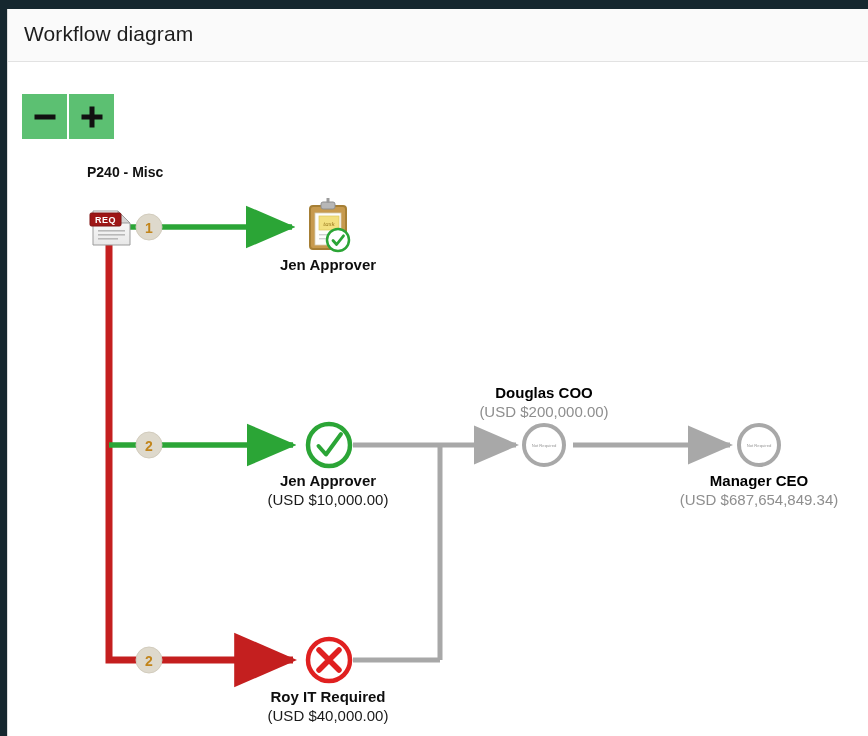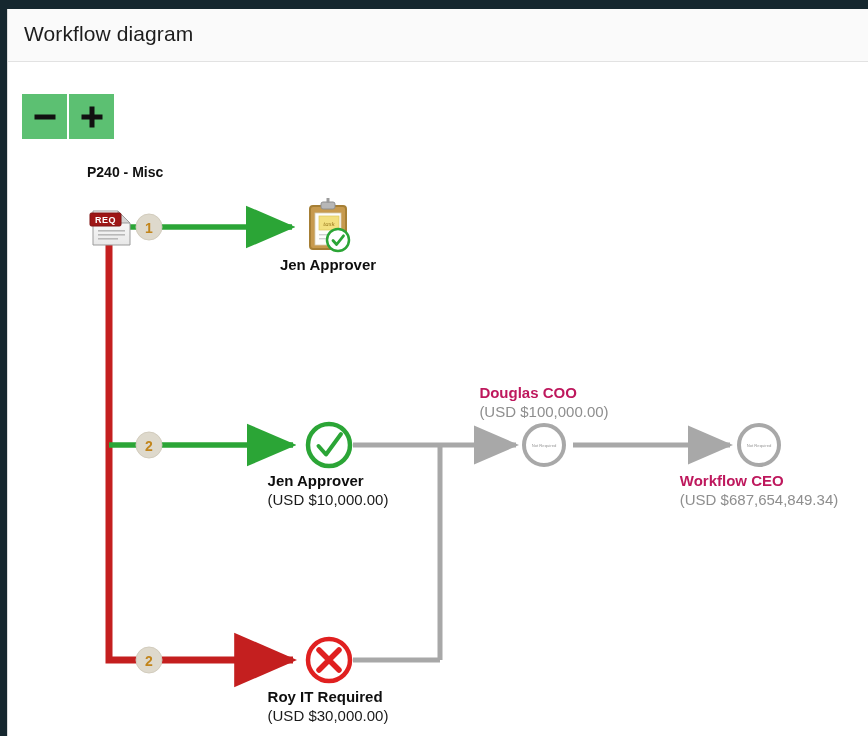--- a/index.html
+++ b/index.html
@@ -99,35 +99,36 @@
   }
   
   .diagram {
     position: absolute;
     left: 0; top: 0;
     width: 861px;
     height: 673px;
   }
   .lbl {
     position: absolute;
+    text-align: center;
     white-space: nowrap;
     transform: translateX(-50%);
     line-height: 1.25;
   }
   .lbl-title {
     font-size: 15px;
     font-weight: bold;
     color: #0e0e0e;
   }
   .lbl-sub {
     font-size: 15px;
     font-weight: normal;
     color: #1a1a1a;
   }
-  .lbl-title.muted { color: #be185d; }
+  .lbl-title.muted { color: #000000; }
   .lbl-sub.muted { color: #8e8e8e; }
   .group-label {
     position: absolute;
     font-size: 14px;
     font-weight: bold;
     color: #111111;
     white-space: nowrap;
     margin-left: 31px;
   }
   .badge-num {
@@ -286,28 +287,28 @@
         <div class="lbl-title">Jen Approver</div>
       </div>
 
       <div class="lbl" style="left:320px; top:409px;">
         <div class="lbl-title">Jen Approver</div>
         <div class="lbl-sub">(USD $10,000.00)</div>
       </div>
 
       <div class="lbl" style="left:320px; top:625px;">
         <div class="lbl-title">Roy IT Required</div>
-        <div class="lbl-sub">(USD $30,000.00)</div>
+        <div class="lbl-sub">(USD $40,000.00)</div>
       </div>
 
       <div class="lbl" style="left:536px; top:321px;">
         <div class="lbl-title muted">Douglas COO</div>
-        <div class="lbl-sub muted">(USD $100,000.00)</div>
+        <div class="lbl-sub muted">(USD $200,000.00)</div>
       </div>
 
       <div class="lbl" style="left:751px; top:409px;">
-        <div class="lbl-title muted">Workflow CEO</div>
+        <div class="lbl-title muted">Manager CEO</div>
         <div class="lbl-sub muted">(USD $687,654,849.34)</div>
       </div>
 
     </div>
   </div>
 </div>
 
 </body></html>

